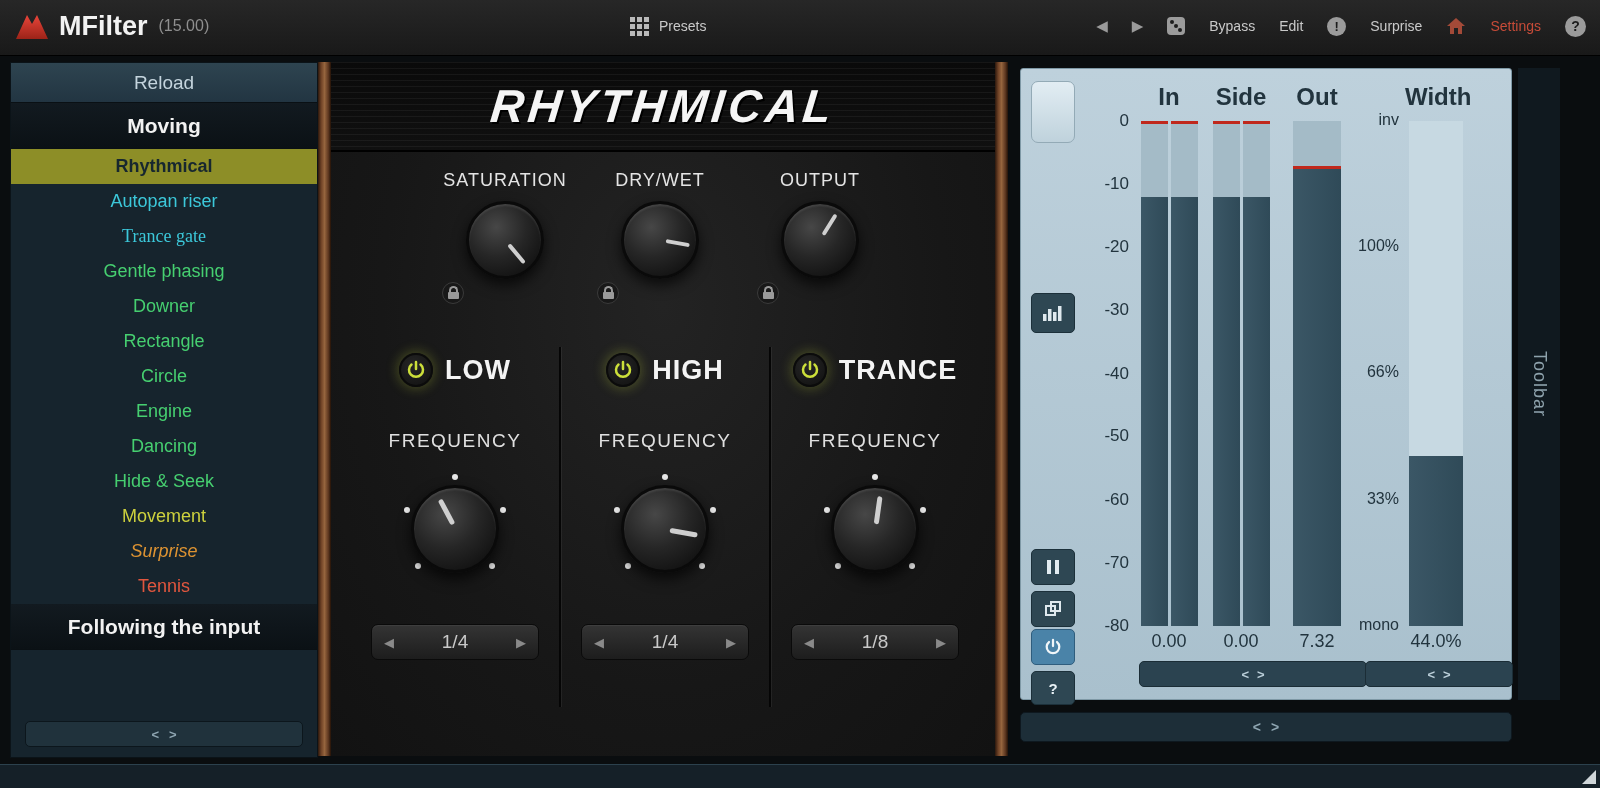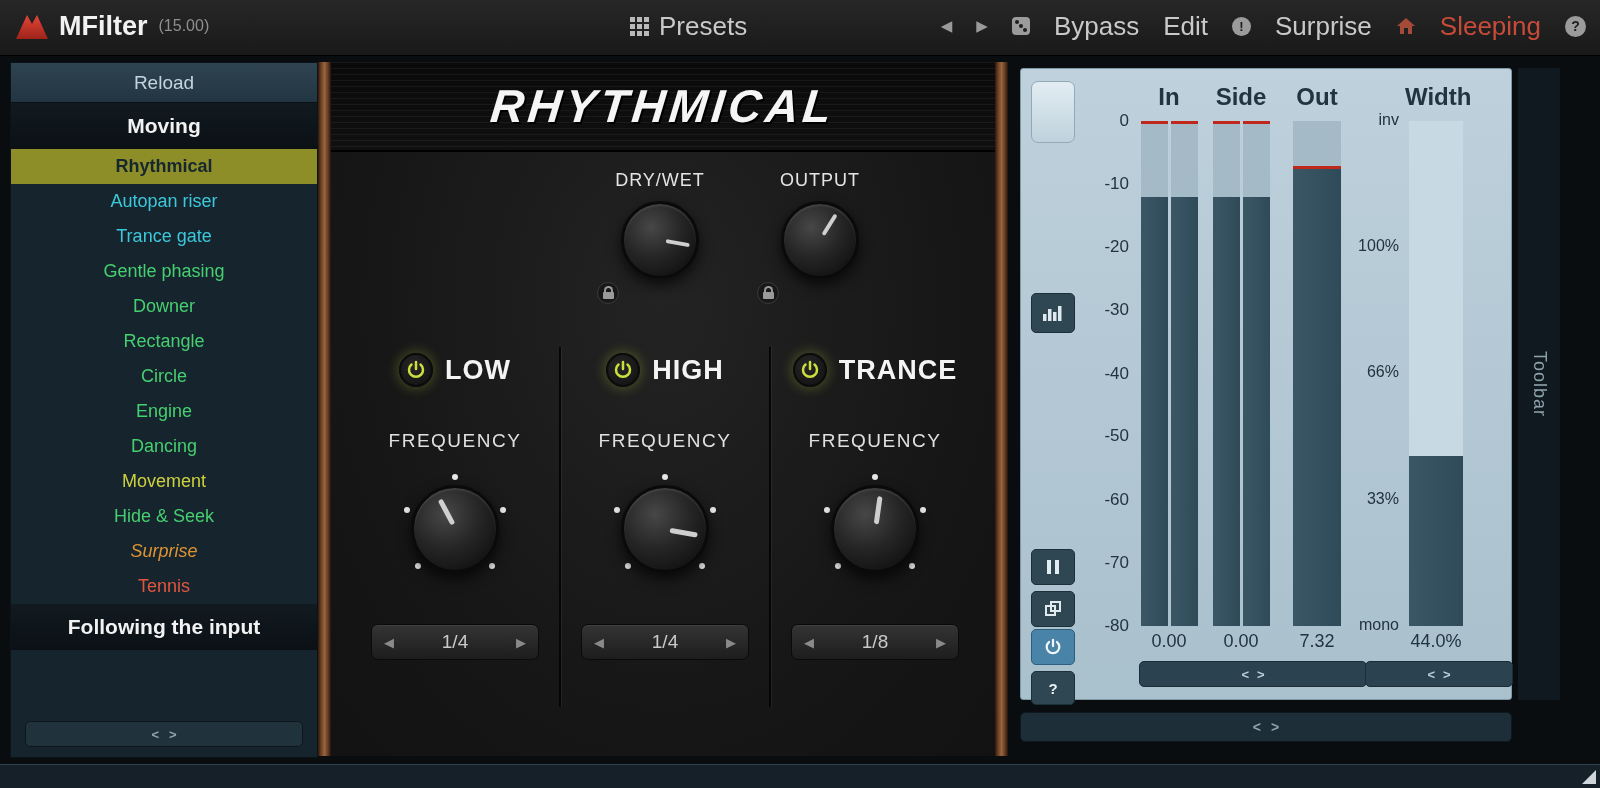--- a/index.html
+++ b/index.html
@@ -8,21 +8,21 @@
 
   
   .topbar { position:absolute; left:0; top:0; width:1600px; height:56px;
     background:linear-gradient(#272727,#191919); border-bottom:1px solid #000;
     display:flex; align-items:center; }
   .tb-left { position:absolute; left:14px; top:0; height:52px; display:flex; align-items:center; gap:9px; }
   .tb-name { color:#f2f2f2; font-size:27px; font-weight:bold; }
   .tb-version { color:#8f8f8f; font-size:16px; margin-left:2px; }
   .tb-center { position:absolute; left:630px; top:0; height:52px; display:flex; align-items:center; gap:10px; }
   .tb-right { position:absolute; right:14px; top:0; height:52px; display:flex; align-items:center; gap:24px; }
-  .tb-text { color:#c9c9c9; font-size:26px; cursor:default;text-align:center; }
+  .tb-text { color:#c9c9c9; font-size:14px; cursor:default;text-align:center; }
   .tb-arrow { color:#9a9a9a; font-size:15px; }
   .grid-icon { display:grid; grid-template-columns:repeat(3,5px); gap:2px; }
   .grid-icon i { width:5px; height:5px; background:#b9b9b9; display:block; }
   .dice { position:relative; width:18px; height:18px; border-radius:4px; background:#9b9b9b; }
   .dice i { position:absolute; width:4px; height:4px; border-radius:50%; background:#1d1d1d; }
   .circ-icon { width:19px; height:19px; border-radius:50%; background:#9b9b9b; color:#1c1c1c;
     font-size:13px; font-weight:bold; display:flex; align-items:center; justify-content:center; }
 
   
   .sidebar { position:absolute; left:10px; top:62px; width:308px; height:696px;
@@ -169,60 +169,72 @@
           <i style="left:7px;top:7px"></i>
           <i style="left:11px;top:11px"></i>
       </span>
       <span class="tb-text">Bypass</span>
       <span class="tb-text">Edit</span>
       <span class="circ-icon">!</span>
       <span class="tb-text">Surprise</span>
       <svg width="20" height="18" viewBox="0 0 20 18">
         <path d="M10 1 L19 9 H16 V17 H12 V11 H8 V17 H4 V9 H1 Z" fill="#a34a38"></path>
       </svg>
-      <span class="tb-text" style="color: rgb(198, 75, 56);">Sleeping</span>
+      <span class="tb-text" style="color: rgb(198, 75, 56);">Settings</span>
       <span class="circ-icon" style="width:21px;height:21px;font-size:14px">?</span>
     </div>
   </div>
 
   <div class="sidebar">
     <div class="sb-reload">Reload</div>
     <div class="sb-header">Moving</div>
 
     <div class="sb-item selected" style="color: rgb(23, 39, 47); background-color: rgb(141, 142, 39);">Rhythmical</div>
     <div class="sb-item" style="color: rgb(60, 200, 218);">Autopan riser</div>
-    <div class="sb-item" style="color: rgb(60, 200, 218);">Trance gate</div>
+    <div class="sb-item" style="color: rgb(60, 200, 218); font-family: Liberation Serif, serif;">Trance gate</div>
     <div class="sb-item" style="color: rgb(70, 207, 112);">Gentle phasing</div>
     <div class="sb-item" style="color: rgb(70, 207, 112);">Downer</div>
     <div class="sb-item" style="color: rgb(70, 207, 112);">Rectangle</div>
     <div class="sb-item" style="color: rgb(70, 207, 112); text-align: right;">Circle</div>
     <div class="sb-item" style="color: rgb(70, 207, 112);">Engine</div>
     <div class="sb-item" style="color: rgb(70, 207, 112);">Dancing</div>
+    <div class="sb-item" style="color: rgb(70, 207, 112);">Hide &amp; Seek</div>
     <div class="sb-item" style="color: rgb(205, 209, 61);">Movement</div>
-    <div class="sb-item" style="color: rgb(70, 207, 112);">Hide &amp; Seek</div>
     <div class="sb-item" style="color: rgb(221, 147, 50); font-style: italic;">Surprise</div>
     <div class="sb-item" style="color: rgb(224, 86, 62);">Tennis</div>
 
     <div class="sb-header">Following the input</div>
 
     <div class="sb-scroll">
       <span>&lt;</span>
       <span>&gt;</span>
     </div>
   </div>
 
   <div class="panel">
     <div class="wood" style="left:0"></div>
     <div class="wood" style="right:0"></div>
     <div class="panel-inner">
 
       <div class="title-band">
         <span class="panel-title">RHYTHMICAL</span>
       </div>
 
+      <div class="tk-group" style="left:99px">
+        <div class="tk-label">SATURATION</div>
+        <div class="knob knob-sm">
+          <div class="arm" style="transform: rotate(140deg);">
+              <div class="tick"></div>
+            </div>
+        </div>
+        <div class="lock">
+            <div class="shackle"></div>
+            <div class="lock-body"></div>
+          </div>
+      </div>
       <div class="tk-group" style="left:254px">
         <div class="tk-label">DRY/WET</div>
         <div class="knob knob-sm">
           <div class="arm" style="transform: rotate(100deg);">
               <div class="tick"></div>
             </div>
         </div>
         <div class="lock">
             <div class="shackle"></div>
             <div class="lock-body"></div>

